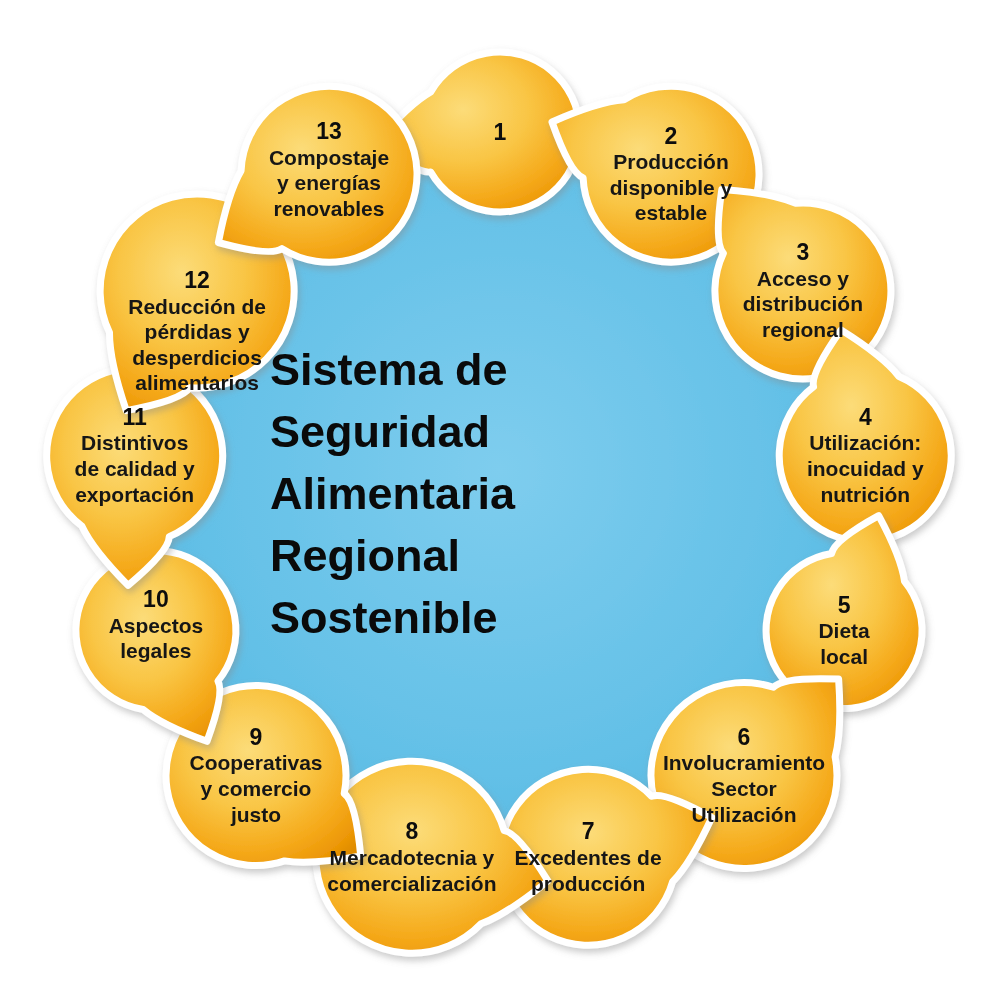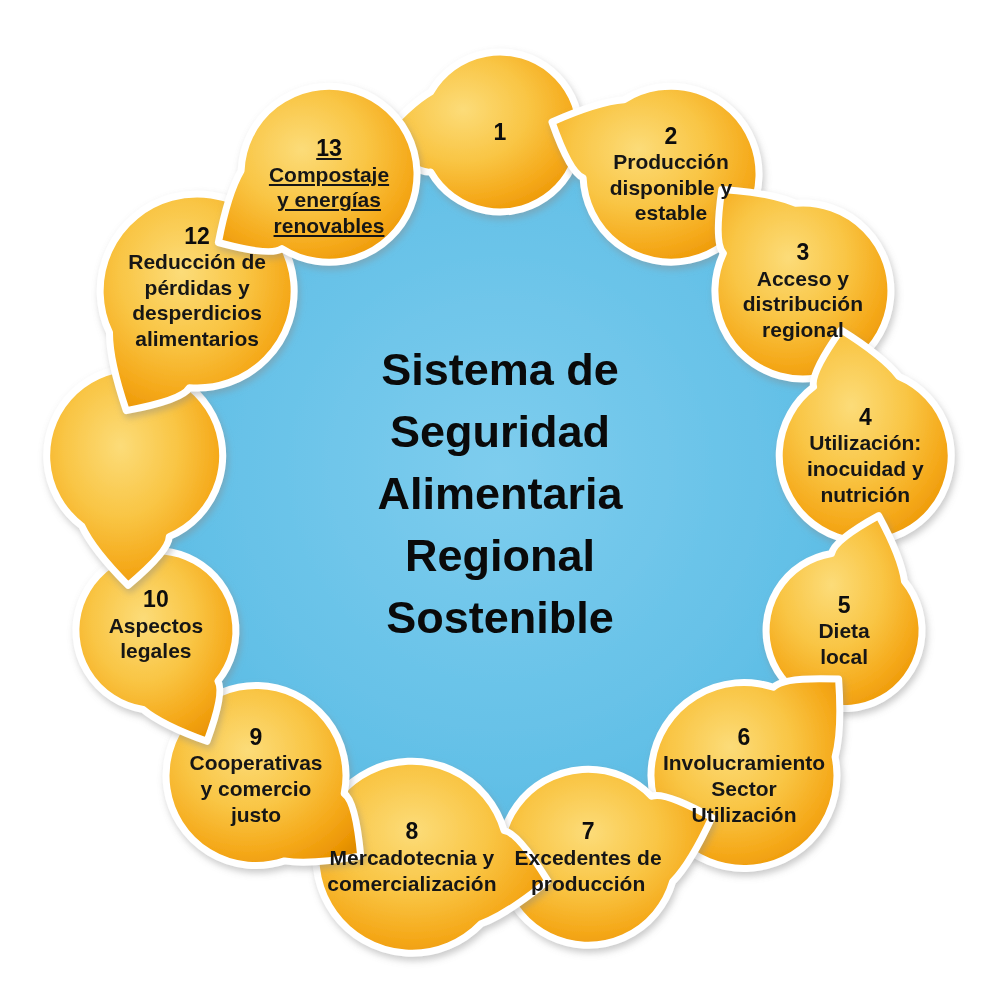--- a/index.html
+++ b/index.html
@@ -29,21 +29,20 @@
     font-size:21px;
     line-height:1.22;
     white-space:pre-line;
     color:#161616;
   }
   #diagram-title{
     position:absolute;
     left:50%;top:50%;
     transform:translate(-50%,-52%);
     width:460px;
-    text-align:center;
     font-size:45px;
     font-weight:600;
     line-height:1.38;
     color:#0a0a0a;
     white-space:pre-line;
     pointer-events:none;
   }
 </style>
 </head>
 <body>
@@ -133,26 +132,32 @@
       <div class="petal-number">9</div>
       <div class="petal-text">Cooperativas
 y comercio
 justo</div>
     </div>
     <div class="petal-label" style="left: 65.9px; top: 545px; width: 180px; height: 160px;">
       <div class="petal-number">10</div>
       <div class="petal-text">Aspectos
 legales</div>
     </div>
-    <div class="petal-label" style="left: 90.1px; top: 190px; width: 214px; height: 194px;">
+    <div class="petal-label" style="left: 36.7px; top: 367.6px; width: 196px; height: 176px;">
+      <div class="petal-number">11</div>
+      <div class="petal-text">Distintivos
+de calidad y
+exportación</div>
+    </div>
+    <div class="petal-label" style="left: 90.1px; top: 202px; width: 214px; height: 194px; justify-content: flex-end;">
       <div class="petal-number">12</div>
       <div class="petal-text">Reducción de
 pérdidas y
 desperdicios
 alimentarios</div>
     </div>
-    <div class="petal-label" style="left: 231px; top: 99px; width: 196px; height: 176px; text-decoration: underline;">
+    <div class="petal-label" style="left: 231px; top: 82px; width: 196px; height: 176px;">
       <div class="petal-number">13</div>
       <div class="petal-text">Compostaje
 y energías
 renovables</div>
     </div>
   </div>
 
 </body></html>

